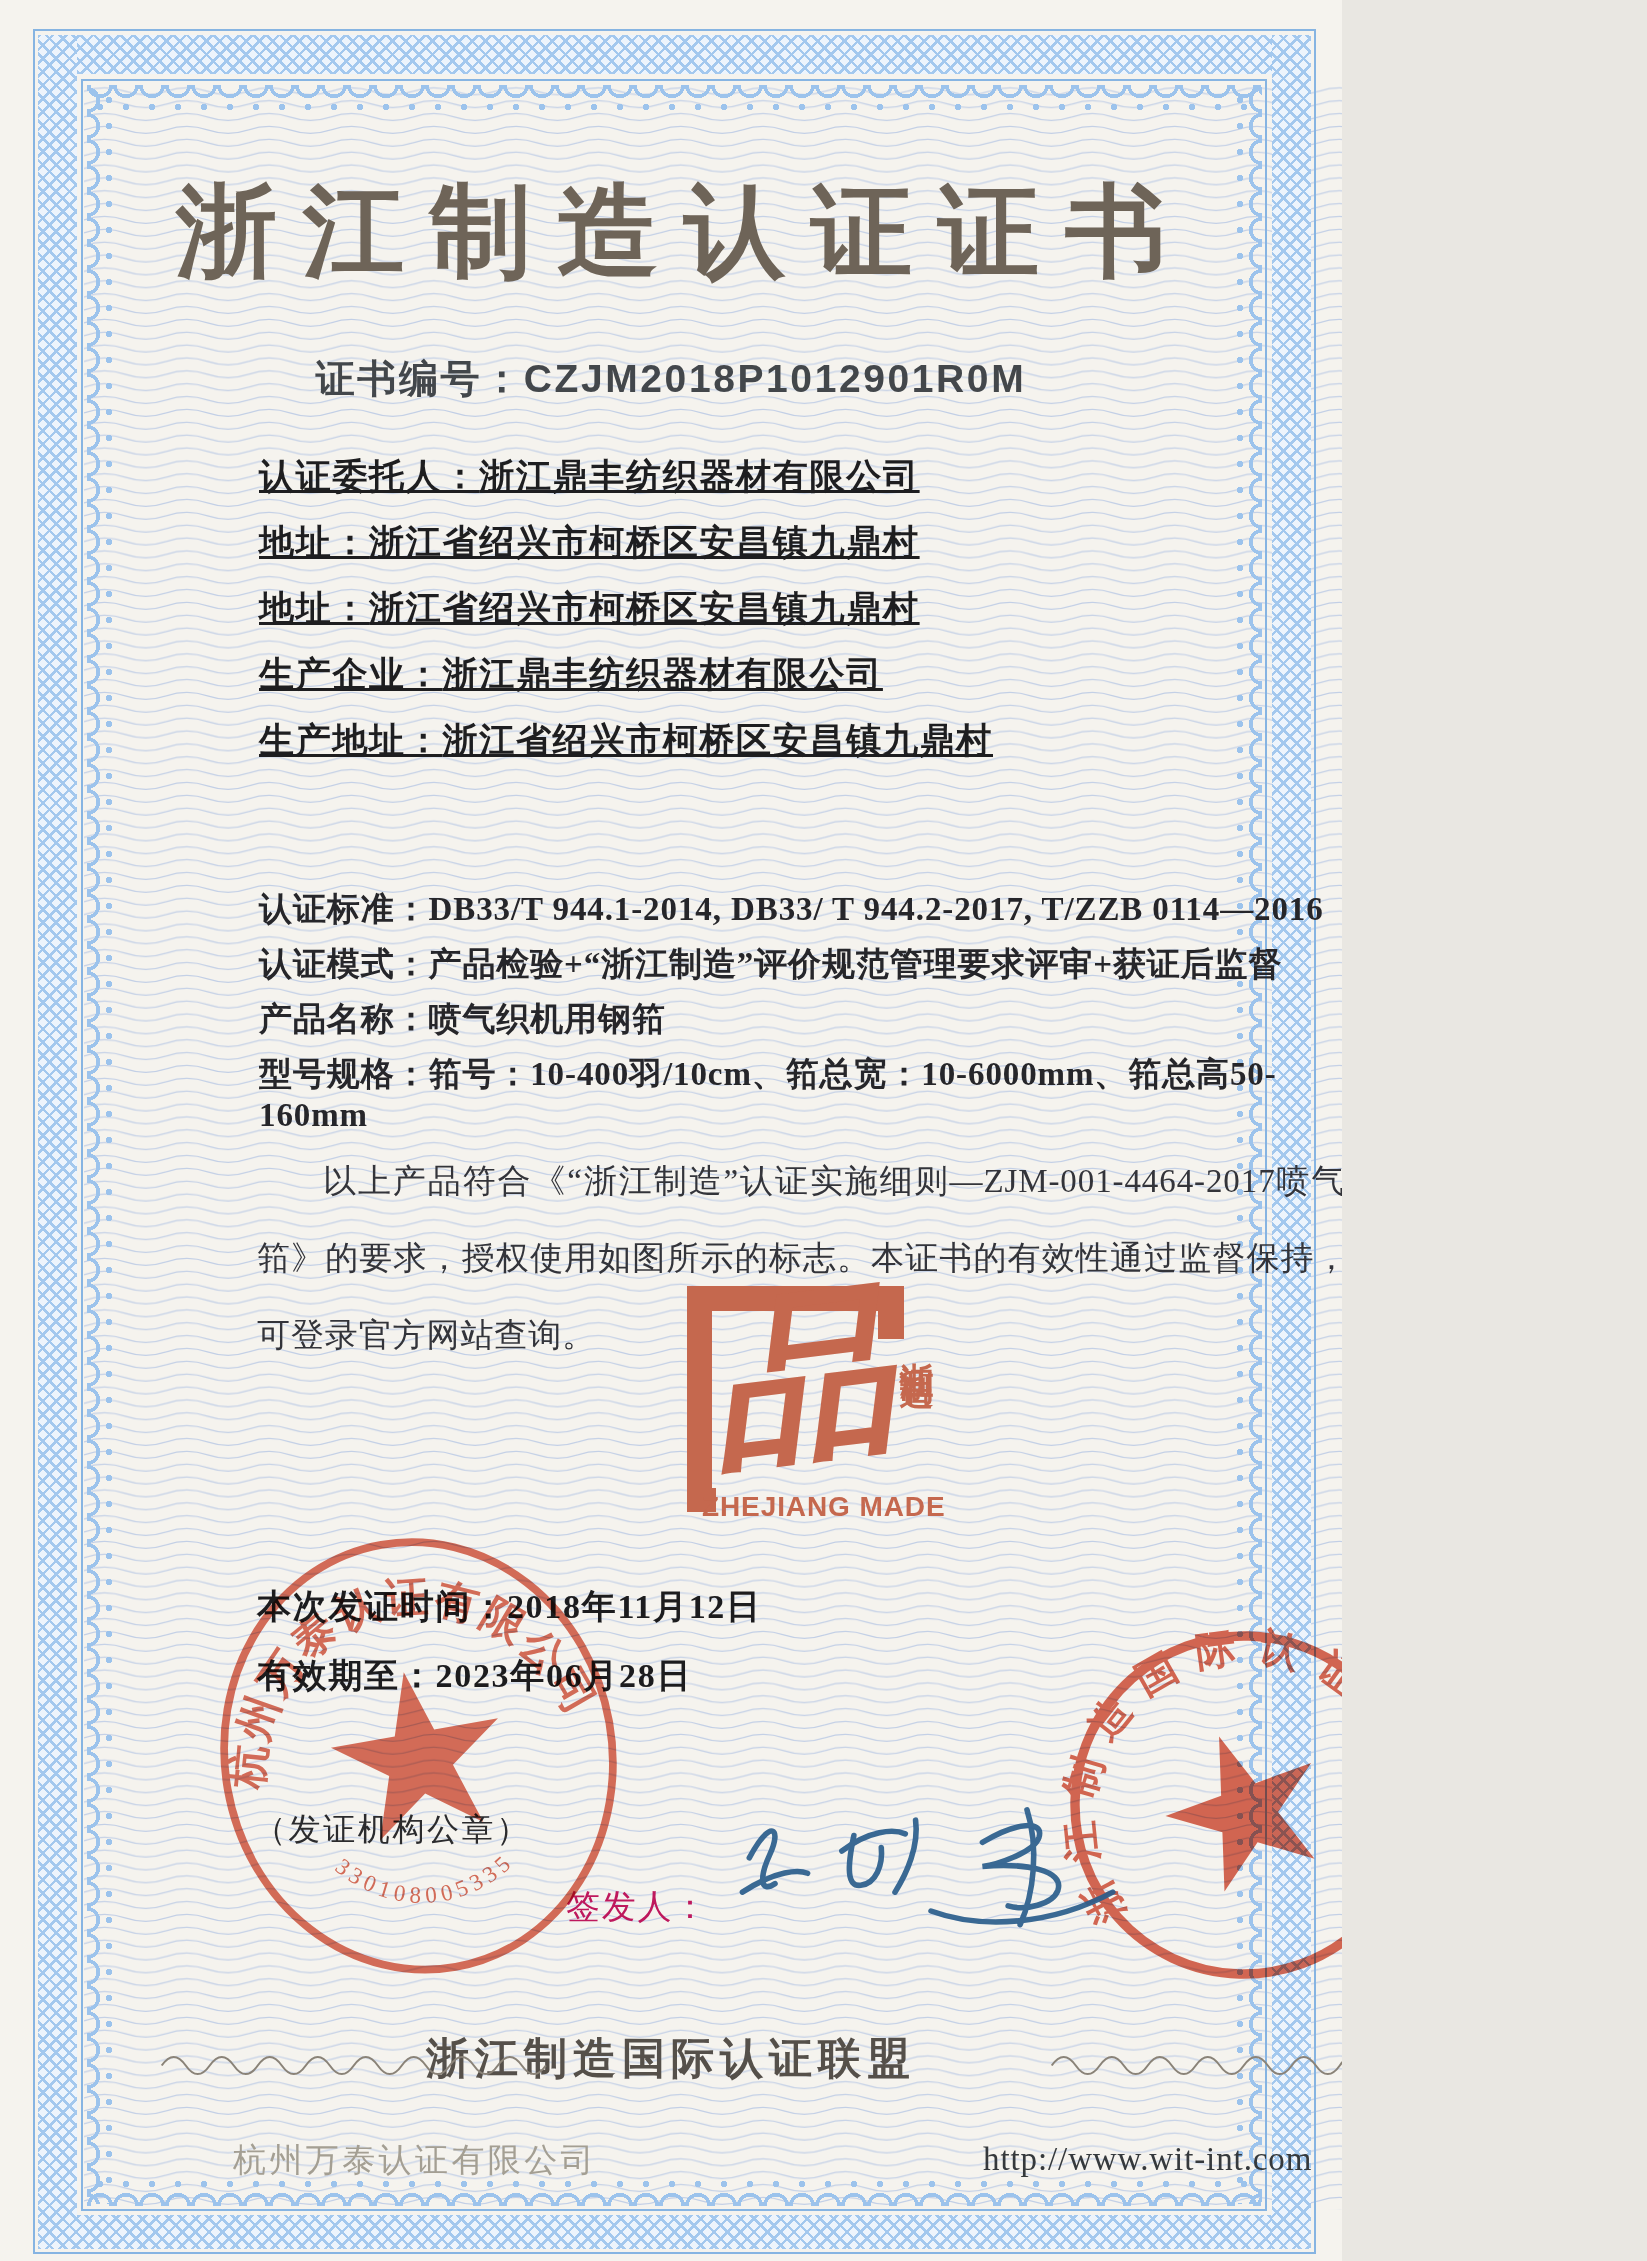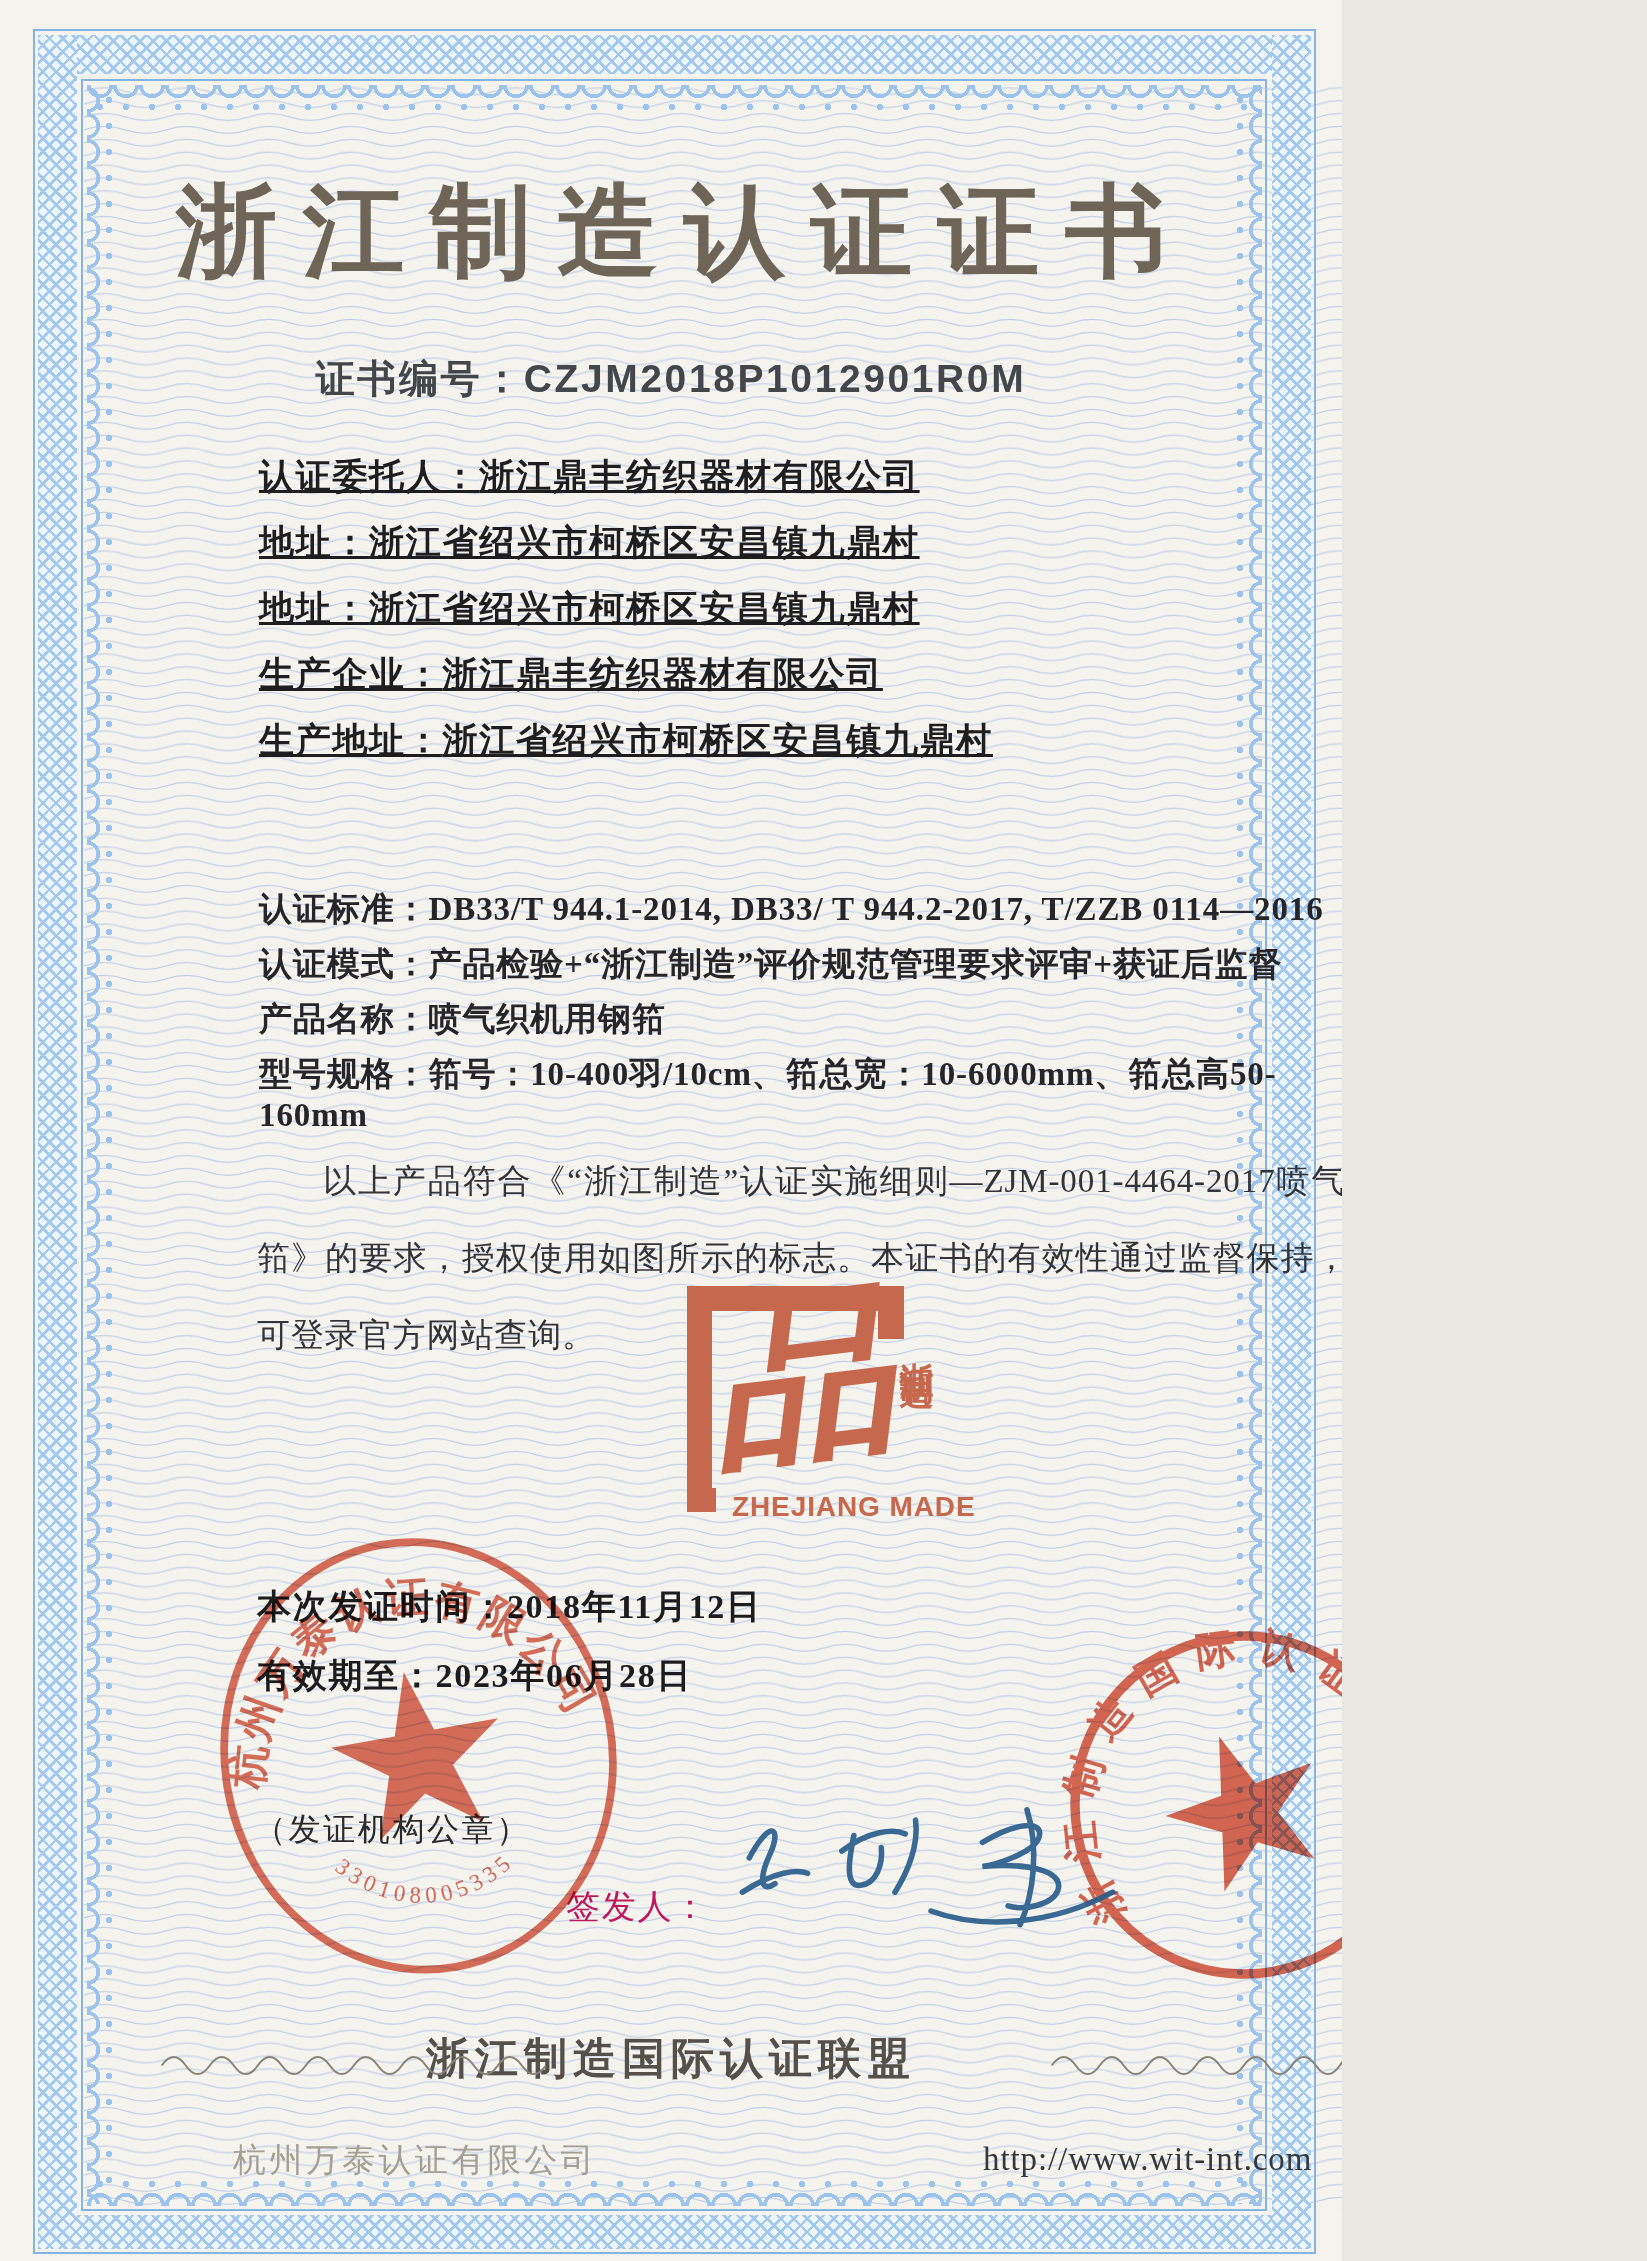--- a/index.html
+++ b/index.html
@@ -48,21 +48,21 @@
              text-indent:2em;letter-spacing:0.9px;}
   
   .logo{position:absolute;left:682px;top:1282px;width:268px;height:259px;z-index:2;}
   .logo .bar{position:absolute;background:#c5684e;}
   .logo .topbar{left:5.1px;top:4.3px;width:216px;height:25px;}
   .logo .rightstub{left:196px;top:4.3px;width:26px;height:53px;}
   .logo .leftbar{left:5.1px;top:4.3px;width:25px;height:226px;}
   .logo .bottomstub{left:5.1px;top:206px;width:29px;height:24px;}
   .logo .mark{position:absolute;left:29px;top:5.1px;font-size:182px;line-height:182px;
               font-weight:bold;color:#c5684e;transform:rotate(-7deg);font-style:italic;}
-  .logo .caption{position:absolute;left:50px;top:209px;width:223px;
+  .logo .caption{position:absolute;left:20px;top:209px;width:223px;
                  font-family:"Liberation Sans",sans-serif;font-weight:bold;
                  font-size:28px;color:#c5684e;letter-spacing:0.9px;white-space:nowrap;}
   .logo .side{position:absolute;left:211px;top:53px;writing-mode:vertical-rl;
               font-size:34px;font-weight:bold;color:#c5684e;letter-spacing:4.3px;}
   
   .dates{position:absolute;left:257px;top:1584px;z-index:2;}
   .dates .row{height:69px;font-size:34px;font-weight:bold;color:#1c1c1e;letter-spacing:1.7px;}
   .sealnote{position:absolute;left:254px;top:1808px;z-index:2;font-size:32px;
             color:#2b2b2d;letter-spacing:2.6px;}
   .issuer{position:absolute;left:566px;top:1884px;z-index:2;font-size:34px;

